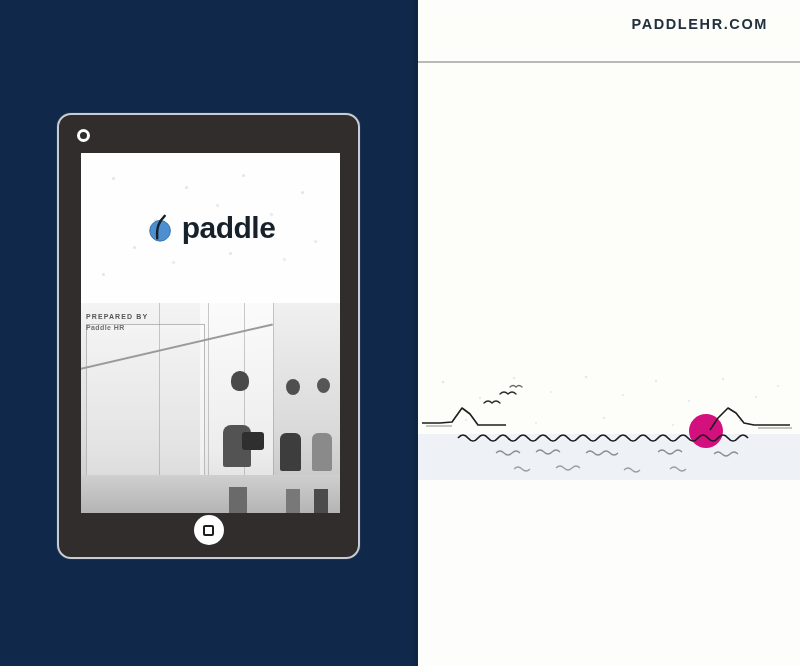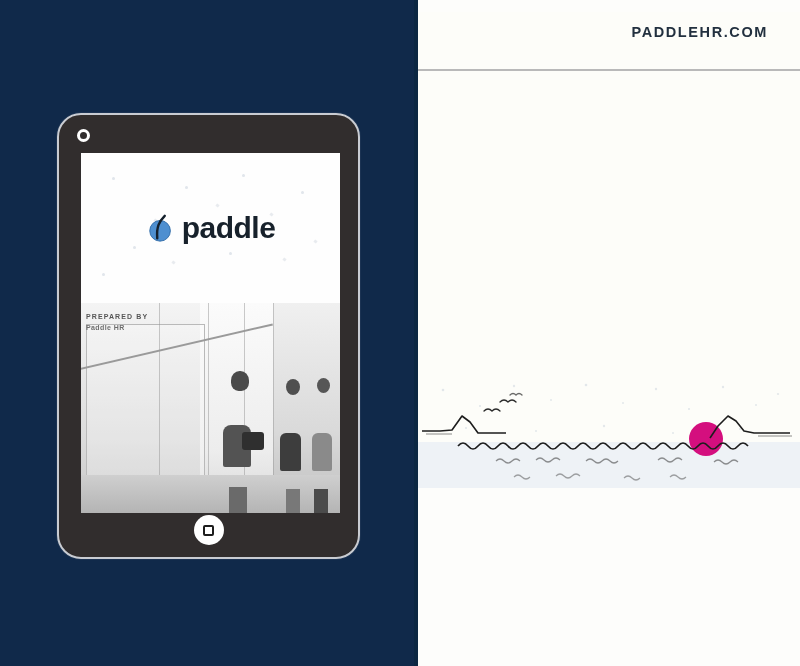--- a/index.html
+++ b/index.html
@@ -41,21 +41,21 @@
 
   
   .tablet {
     position: absolute;
     left: 57px;
     top: 113px;
     width: 303px;
     height: 446px;
     background: #312d2d;
     border: 2px solid #c9ccd2;
-    border-radius: 24px;
+    border-radius: 14px;
     box-shadow: 0 0 0 1px rgba(255,255,255,0.05);
   }
   .tablet-camera {
     position: absolute;
     left: 18px;
     top: 14px;
     width: 13px;
     height: 13px;
     border-radius: 50%;
     background: #312d2d;
@@ -221,21 +221,21 @@
     width: 11px;
     height: 11px;
     border: 2px solid #1d1d1d;
     border-radius: 2px;
   }
 
   
   .right-panel {
     position: absolute;
     left: 418px;
-    top: 12px;
+    top: 4px;
     width: 382px;
     height: 476px;
     background: #fdfdf9;
   }
   .site-url {
     position: absolute;
     right: 32px;
     top: 12px;
     font-size: 14.5px;
     font-weight: 700;

